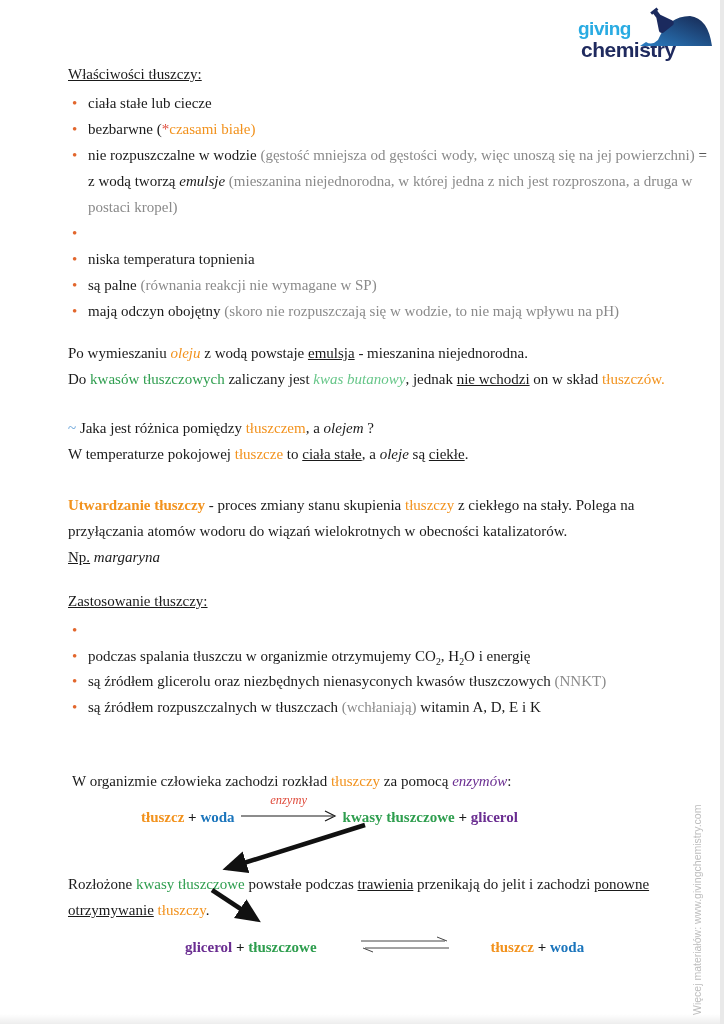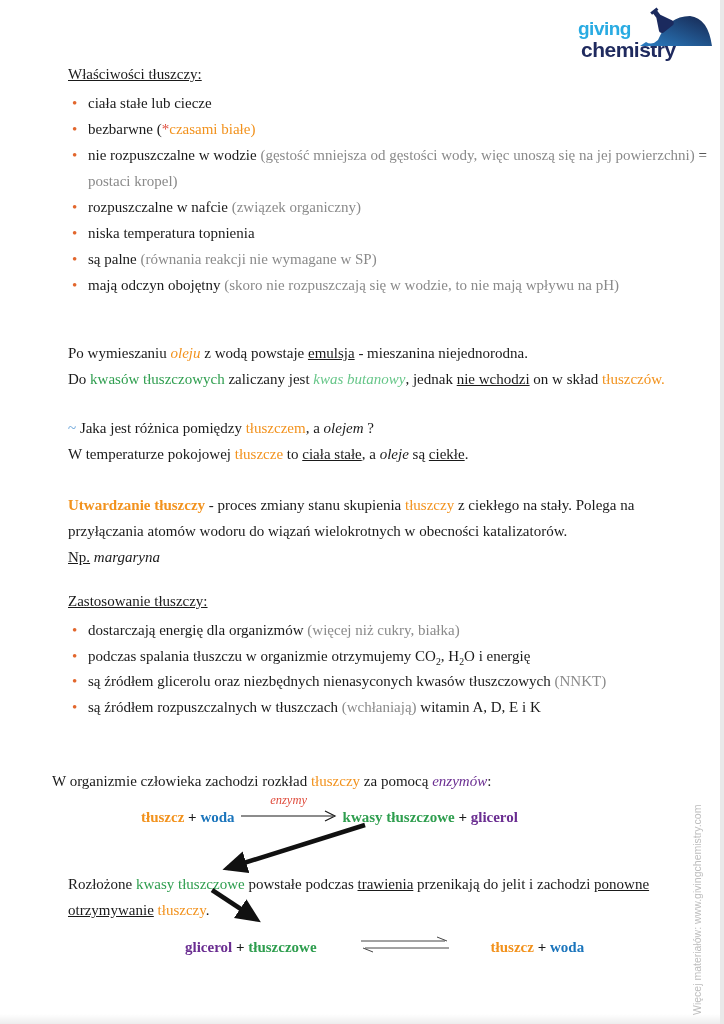--- a/index.html
+++ b/index.html
@@ -92,22 +92,23 @@
     </span>
   </div>
 
   <div class="abs" style="left:68px;top:66px;">
     <span class="u-title">Właściwości tłuszczy:</span>
   </div>
   <div class="abs blist" style="left:68px;top:90px;">
     <div class="line bline"><span class="blt">•</span><span><span>ciała stałe lub ciecze</span></span></div>
     <div class="line bline"><span class="blt">•</span><span><span>bezbarwne (</span><span class="red">*</span><span class="orange">czasami białe)</span></span></div>
     <div class="line bline"><span class="blt">•</span><span><span>nie rozpuszczalne w wodzie </span><span class="gray">(gęstość mniejsza od gęstości wody, więc unoszą się na jej powierzchni)</span><span> =</span></span></div>
+    <div class="line bline"><span><span>z wodą tworzą </span><span class="i">emulsje</span><span> </span><span class="gray">(mieszanina niejednorodna, w której jedna z nich jest rozproszona, a druga w</span></span></div>
     <div class="line bline"><span><span class="gray">postaci kropel)</span></span></div>
-    <div class="line bline"><span class="blt">•</span><span><span>rozpuszczalne w nafcie </span><span class="gray">(związek organiczny)</span></span></div>
+    <div class="line bline"><span class="blt">•</span></div>
     <div class="line bline"><span class="blt">•</span><span><span>niska temperatura topnienia</span></span></div>
     <div class="line bline"><span class="blt">•</span><span><span>są palne </span><span class="gray">(równania reakcji nie wymagane w SP)</span></span></div>
     <div class="line bline"><span class="blt">•</span><span><span>mają odczyn obojętny </span><span class="gray">(skoro nie rozpuszczają się w wodzie, to nie mają wpływu na pH)</span></span></div>
   </div>
 
   <div class="abs" style="left:68px;top:340px;">
     <div class="line"><span><span>Po wymieszaniu </span><span class="i orange">oleju</span><span> z wodą powstaje </span><span class="u">emulsja</span><span> - mieszanina niejednorodna.</span></span></div>
     <div class="line"><span><span>Do </span><span class="green">kwasów tłuszczowych</span><span> zaliczany jest </span><span class="i lgreen">kwas butanowy</span><span>, jednak </span><span class="u">nie wchodzi</span><span> on w skład </span><span class="orange">tłuszczów.</span></span></div>
   </div>
 
@@ -119,27 +120,27 @@
   <div class="abs" style="left:68px;top:492px;">
     <div class="line"><span><span class="b orange">Utwardzanie tłuszczy</span><span> - proces zmiany stanu skupienia </span><span class="orange">tłuszczy</span><span> z ciekłego na stały. Polega na</span></span></div>
     <div class="line"><span><span>przyłączania atomów wodoru do wiązań wielokrotnych w obecności katalizatorów.</span></span></div>
     <div class="line"><span><span class="u">Np.</span><span> </span><span class="i">margaryna</span></span></div>
   </div>
 
   <div class="abs" style="left:68px;top:593px;">
     <span class="u-title">Zastosowanie tłuszczy:</span>
   </div>
   <div class="abs blist" style="left:68px;top:618px;line-height:25.7px;">
-    <div class="line bline" style="line-height:25.7px;height:25.7px;"><span class="blt">•</span><span><span>dostarczają energię dla organizmów </span><span class="gray">(więcej niż cukry, białka)</span></span></div>
+    <div class="line bline" style="line-height:25.7px;height:25.7px;"><span class="blt">•</span></div>
     <div class="line bline" style="line-height:25.7px;height:25.7px;"><span class="blt">•</span><span><span>podczas spalania tłuszczu w organizmie otrzymujemy CO</span><span class="sub">2</span><span>, H</span><span class="sub">2</span><span>O i energię</span></span></div>
     <div class="line bline" style="line-height:25.7px;height:25.7px;"><span class="blt">•</span><span><span>są źródłem glicerolu oraz niezbędnych nienasyconych kwasów tłuszczowych </span><span class="gray">(NNKT)</span></span></div>
     <div class="line bline" style="line-height:25.7px;height:25.7px;"><span class="blt">•</span><span><span>są źródłem rozpuszczalnych w tłuszczach </span><span class="gray">(wchłaniają)</span><span> witamin A, D, E i K</span></span></div>
   </div>
 
-  <div class="abs line" style="left:52px;top:768px;"><span><span>W organizmie człowieka zachodzi rozkład </span><span class="orange">tłuszczy</span><span> za pomocą </span><span class="i purple">enzymów</span><span>:</span></span></div>
+  <div class="abs line" style="left:72px;top:768px;"><span><span>W organizmie człowieka zachodzi rozkład </span><span class="orange">tłuszczy</span><span> za pomocą </span><span class="i purple">enzymów</span><span>:</span></span></div>
 
   <div class="abs rxn" style="left:141px;top:803px;">
     <span><span class="orange">tłuszcz</span><span> + </span><span class="blue">woda</span></span>
     <span class="rxn-arrow">
       <span class="rxn-label">enzymy</span>
       <svg width="96" height="12" viewBox="0 0 96 12">
         <line x1="0" y1="6" x2="92" y2="6" stroke="#1a1a1a" stroke-width="1.2"></line>
         <path d="M84,1 L94,6 L84,11" fill="none" stroke="#1a1a1a" stroke-width="1.2"></path>
       </svg>
     </span>

